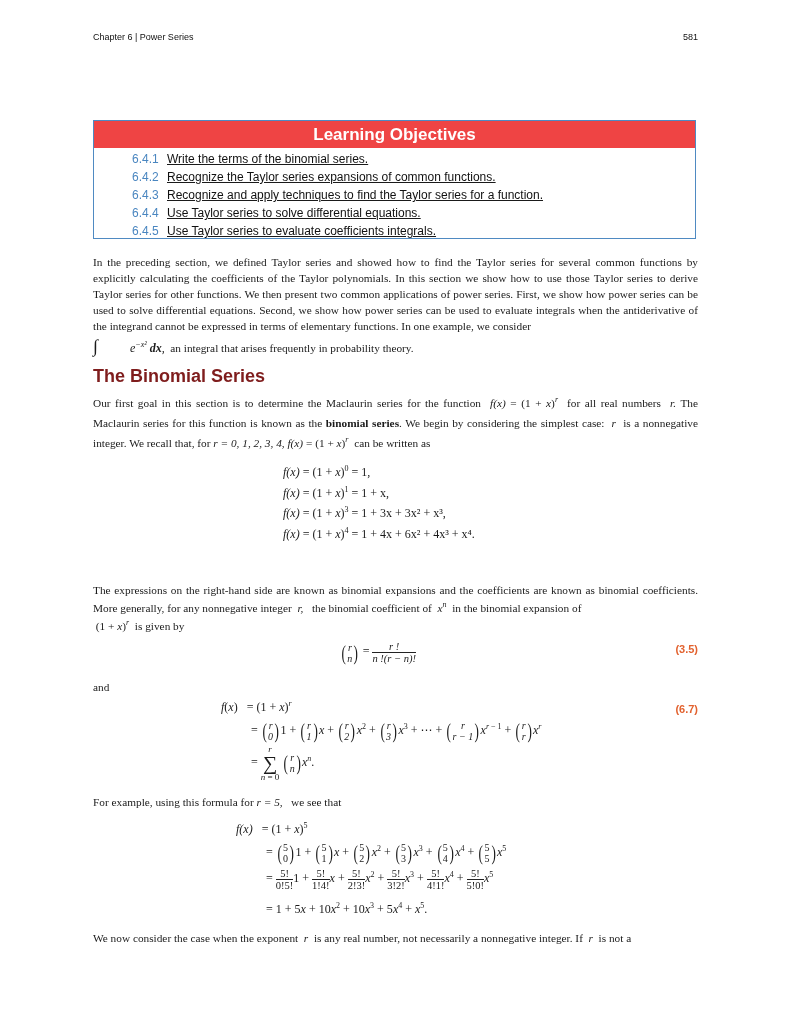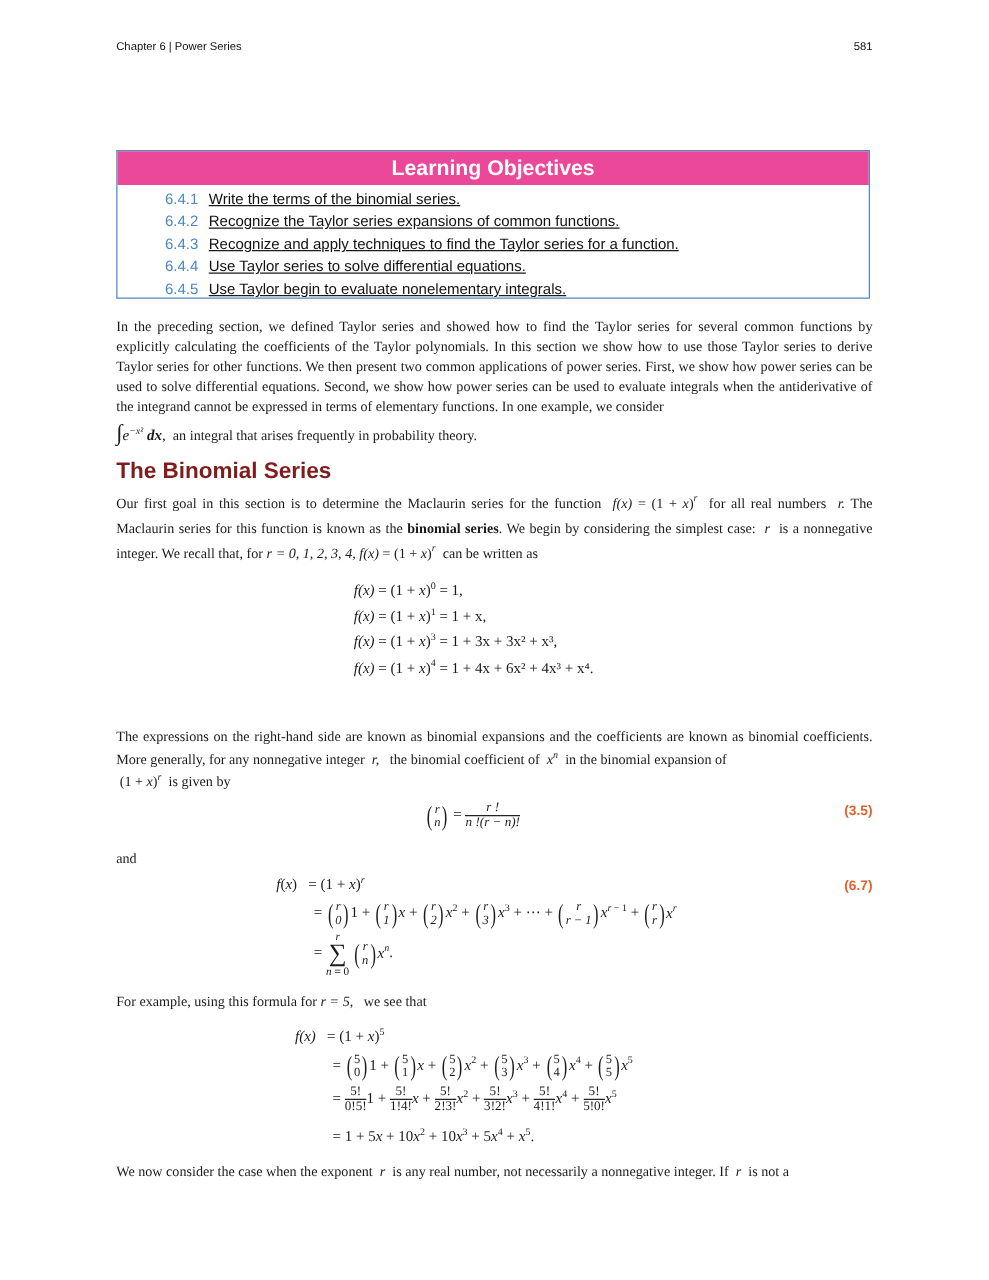--- a/index.html
+++ b/index.html
@@ -4,21 +4,21 @@
 <style>
   html, body { margin: 0; padding: 0; background: #ffffff; }
   body { width: 791px; height: 1024px; position: relative; overflow: hidden; color: #1a1a1a; }
   .page { position: absolute; left: 0; top: 0; width: 791px; height: 1024px; }
   .running-head { position: absolute; top: 32px; left: 93px; width: 605px; font-family: "Liberation Sans", sans-serif; font-size: 9px; color: #111; }
   .running-head .left { position: absolute; left: 0; top: 0; }
   .running-head .right { position: absolute; right: 0; top: 0; }
   .section-title { position: absolute; top: 82px; left: 93px; font-family: "Liberation Sans", sans-serif; font-weight: bold; font-size: 22px; color: #4a86c0; white-space: nowrap; }
   .section-title .bar { color: #111; font-weight: bold; margin: 0 4px; }
   .lo-box { position: absolute; top: 120px; left: 93px; width: 603px; height: 119px; border: 1px solid #4f8ac2; box-sizing: border-box; }
-  .lo-header { background: #ec4899; color: #fff; font-family: "Liberation Sans", sans-serif; font-weight: bold; font-size: 17px; text-align: center; height: 27px; line-height: 27px; }
+  .lo-header { background: #ef4444; color: #fff; font-family: "Liberation Sans", sans-serif; font-weight: bold; font-size: 17px; text-align: center; height: 27px; line-height: 27px; }
   .lo-list { padding: 2px 0 0 38px; font-family: "Liberation Sans", sans-serif; font-size: 12px; text-decoration: underline; }
   .lo-item { height: 18px; line-height: 18px; white-space: nowrap; }
   .lo-num { color: #4a86c0; display: inline-block; width: 35px; }
   .lo-text { color: #111; }
   .body-text { position: absolute; left: 93px; width: 605px; font-family: "Liberation Serif", serif; font-size: 11.3px; line-height: 16px; text-align: justify; color: #1a1a1a; }
   .math { font-family: "Liberation Serif", serif; font-style: italic; }
   .up { font-style: normal; }
   sup.s { font-size: 8px; vertical-align: 5px; line-height: 0; }
   .h2 { position: absolute; top: 366px; left: 93px; font-family: "Liberation Sans", sans-serif; font-weight: bold; font-size: 18px; color: #7f1d1d; }
   .eqlines { position: absolute; left: 283px; top: 462px; font-family: "Liberation Serif", serif; font-size: 12px; line-height: 20.5px; }
@@ -42,28 +42,28 @@
   </div>
 
 
   <div class="lo-box">
     <div class="lo-header">Learning Objectives</div>
     <div class="lo-list">
       <div class="lo-item"><span class="lo-num">6.4.1</span><span class="lo-text">Write the terms of the binomial series.</span></div>
       <div class="lo-item"><span class="lo-num">6.4.2</span><span class="lo-text">Recognize the Taylor series expansions of common functions.</span></div>
       <div class="lo-item"><span class="lo-num">6.4.3</span><span class="lo-text">Recognize and apply techniques to find the Taylor series for a function.</span></div>
       <div class="lo-item"><span class="lo-num">6.4.4</span><span class="lo-text">Use Taylor series to solve differential equations.</span></div>
-      <div class="lo-item"><span class="lo-num">6.4.5</span><span class="lo-text">Use Taylor begin to evaluate nonelementary integrals.</span></div>
+      <div class="lo-item"><span class="lo-num">6.4.5</span><span class="lo-text">Use Taylor series to evaluate coefficients integrals.</span></div>
     </div>
   </div>
 
   <div class="body-text" style="top:254px;">
     <span>In the preceding section, we defined Taylor series and showed how to find the Taylor series for several common functions by explicitly calculating the coefficients of the Taylor polynomials. In this section we show how to use those Taylor series to derive Taylor series for other functions. We then present two common applications of power series. First, we show how power series can be used to solve differential equations. Second, we show how power series can be used to evaluate integrals when the antiderivative of the integrand cannot be expressed in terms of elementary functions. In one example, we consider</span>
     <div style="margin-top:4px;">
-      <span class="math" style="font-size:18px;font-style:normal;">∫</span><span class="math" style="font-size:12px;">e<sup class="s">−x²</sup> <b>dx</b>,</span>
+      <span class="math" style="font-size:18px;font-style:normal;">∫</span><span class="math" style="font-size:12px;padding-left:32px;">e<sup class="s">−x²</sup> <b>dx</b>,</span>
       &nbsp;<span>an integral that arises frequently in probability theory.</span>
     </div>
   </div>
 
   <div class="h2">The Binomial Series</div>
 
   <div class="body-text" style="top:393px; line-height:20px;">
     <span>Our first goal in this section is to determine the Maclaurin series for the function</span>
     <span class="math">&nbsp;f(x)<span class="up"> = (1 + </span>x<span class="up">)</span><sup class="s">r</sup>&nbsp;</span>
     <span>for all real numbers</span>

